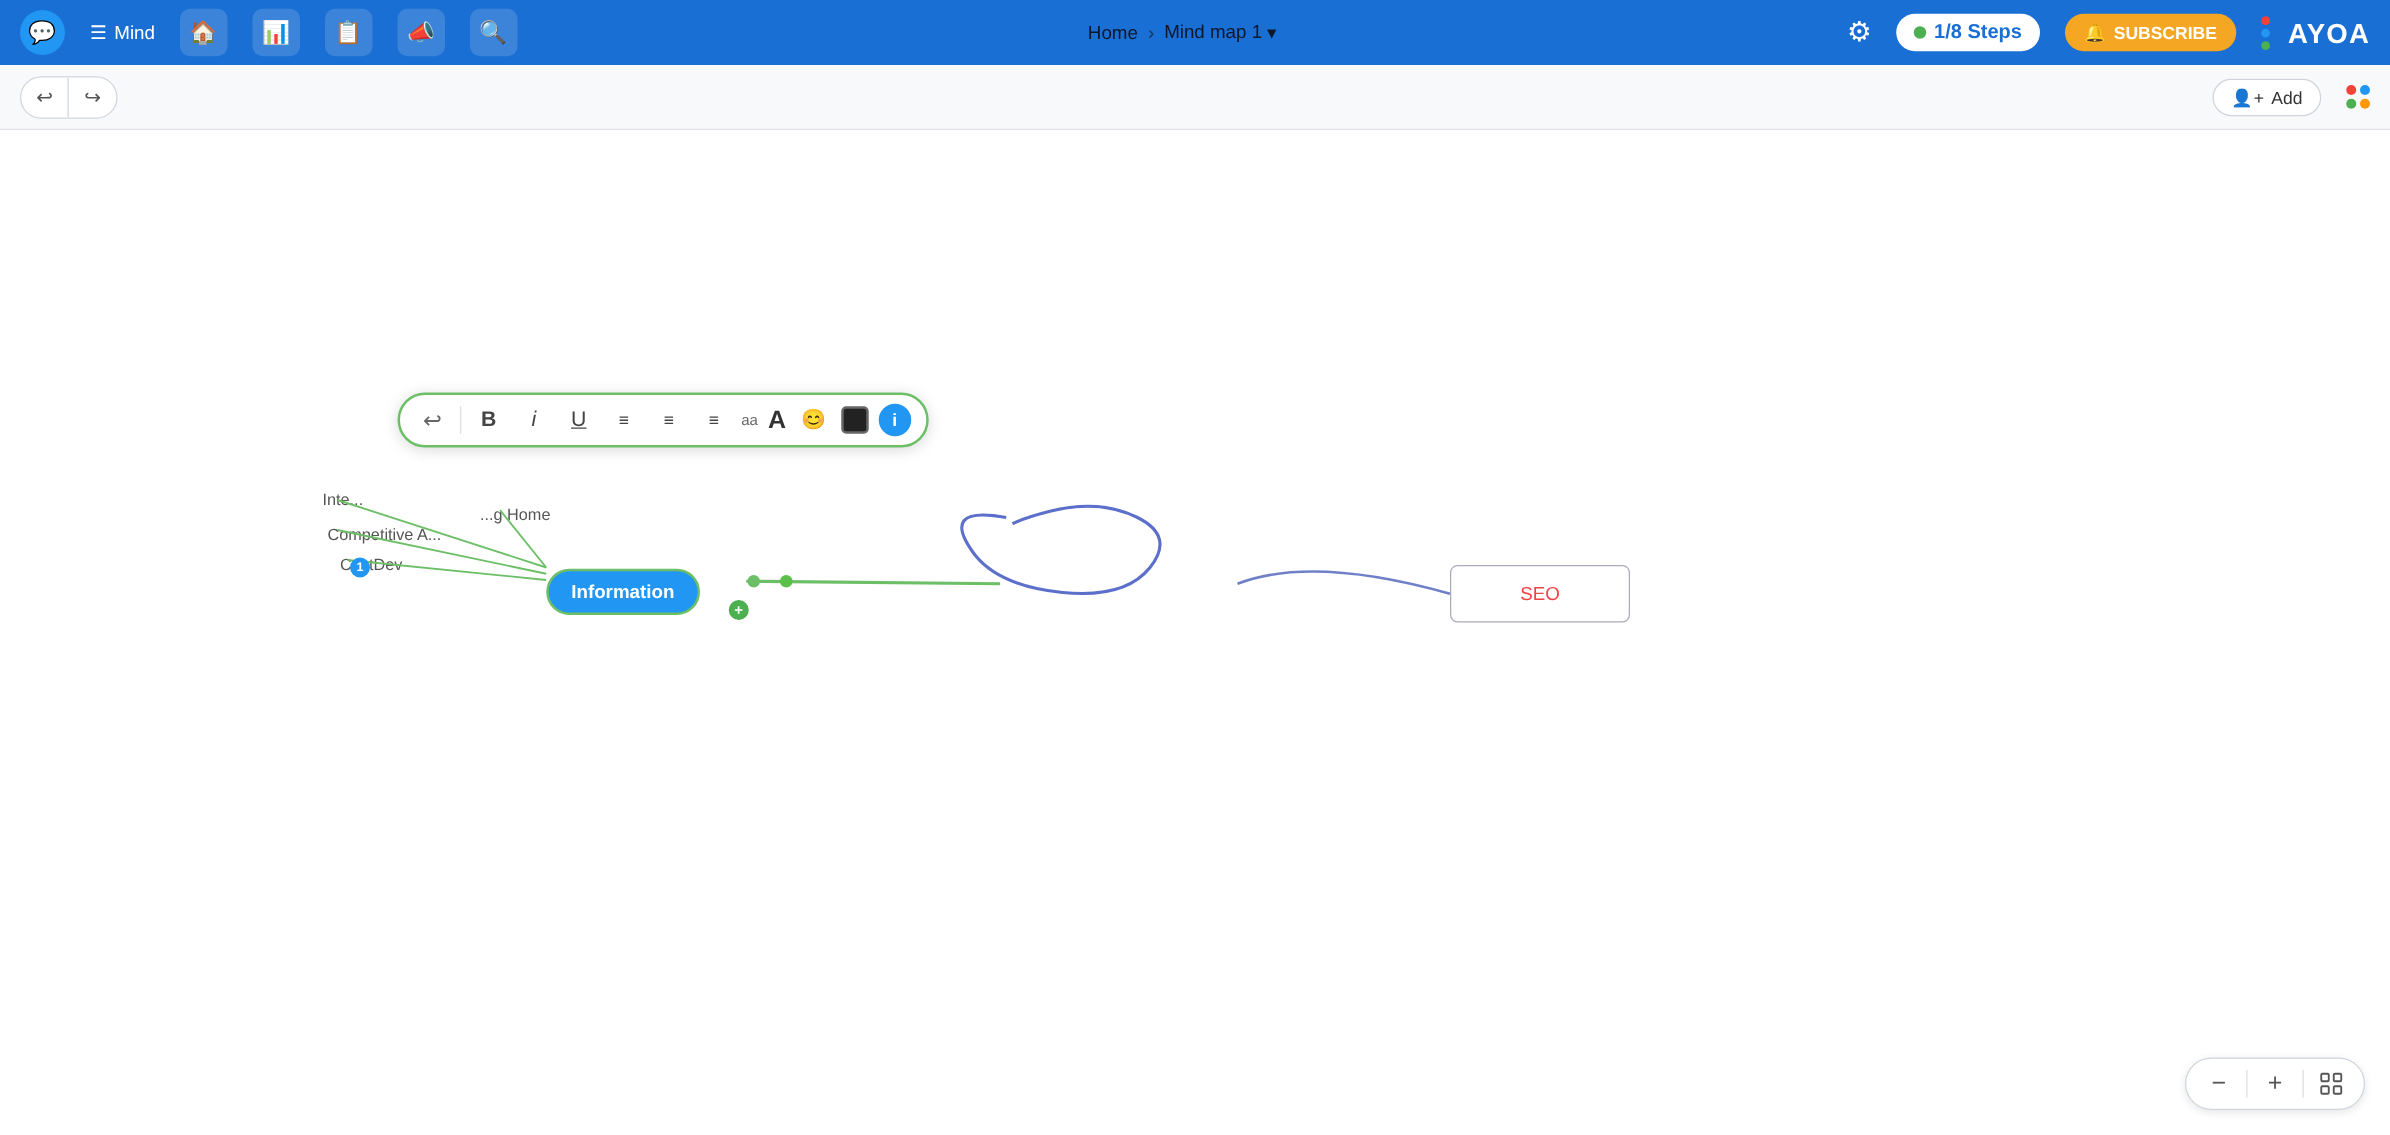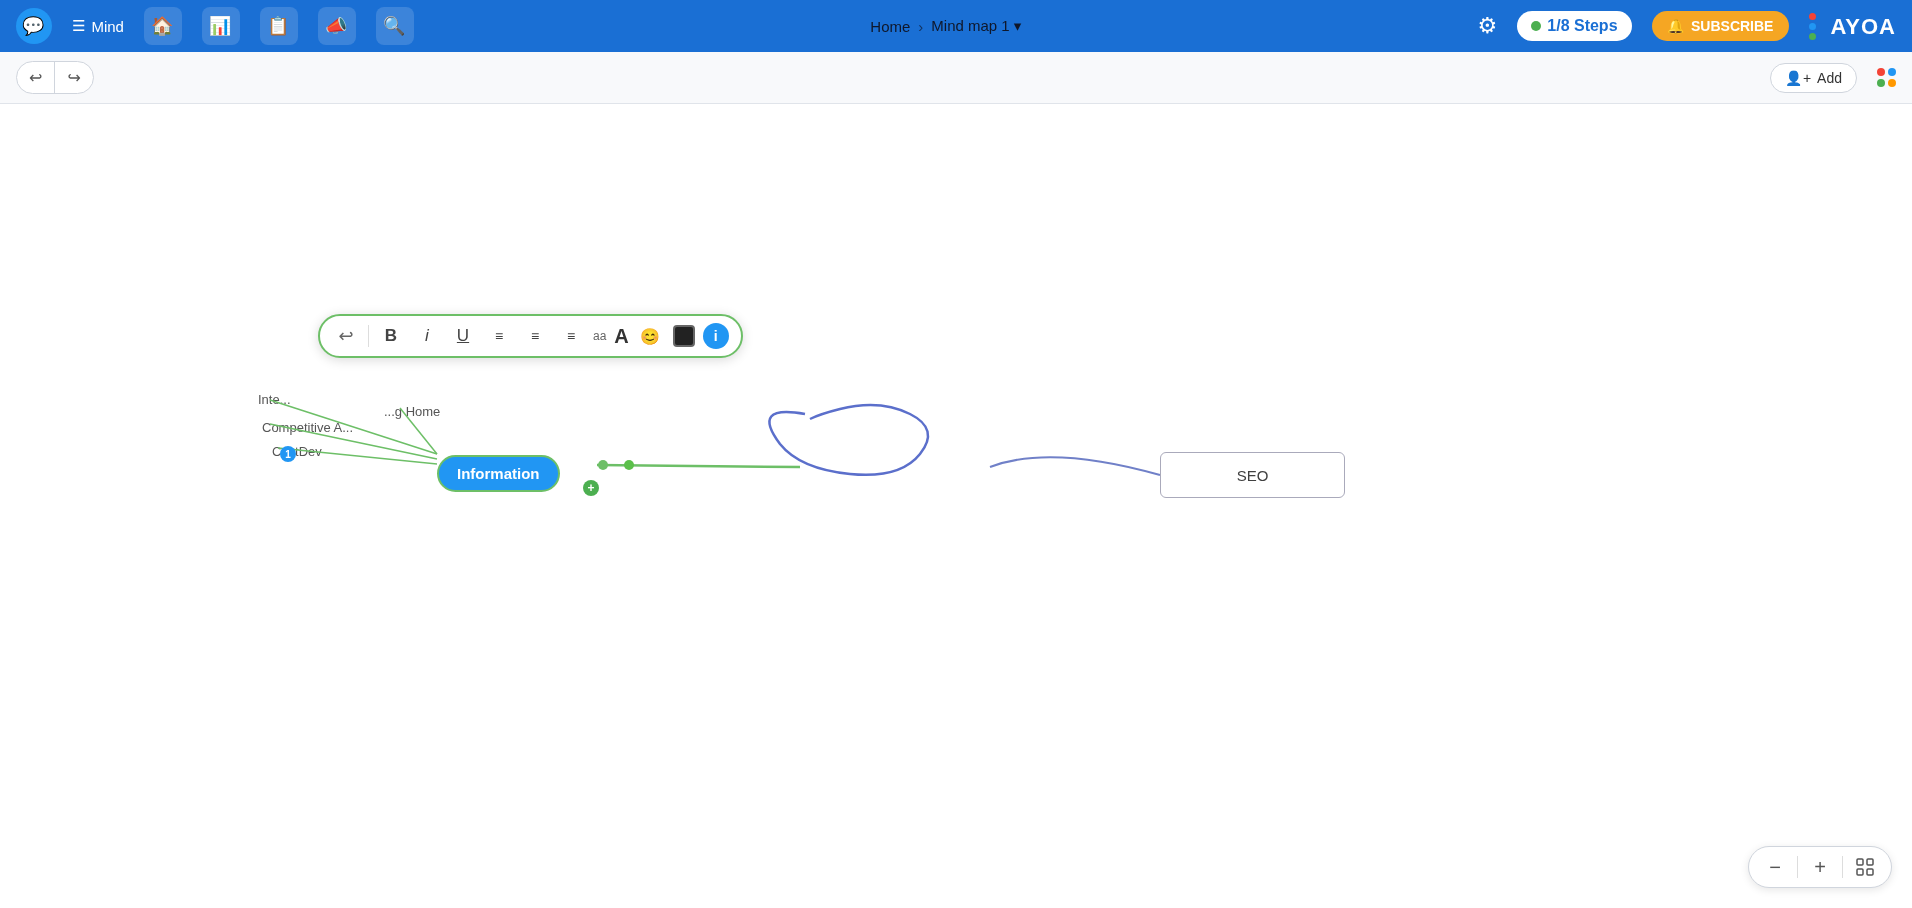--- a/index.html
+++ b/index.html
@@ -172,26 +172,26 @@
       font-size: 16px; color: #333;
       background: white;
       z-index: 5;
     }
 
     
     .node-seo {
       position: absolute;
       top: 348px;
       left: 1160px;
-      width: 185px;
+      width: 144px;
       height: 46px;
       border: 1.5px solid #aab;
       border-radius: 6px;
       display: flex; align-items: center; justify-content: center;
-      font-size: 15px; color: #404040;
+      font-size: 15px; color: #ef4444;
       background: white;
       z-index: 5;
     }
 
     
     .node-inte {
       position: absolute; top: 288px; left: 258px;
       font-size: 13px; color: #555; white-space: nowrap;
     }
     .node-stak {

